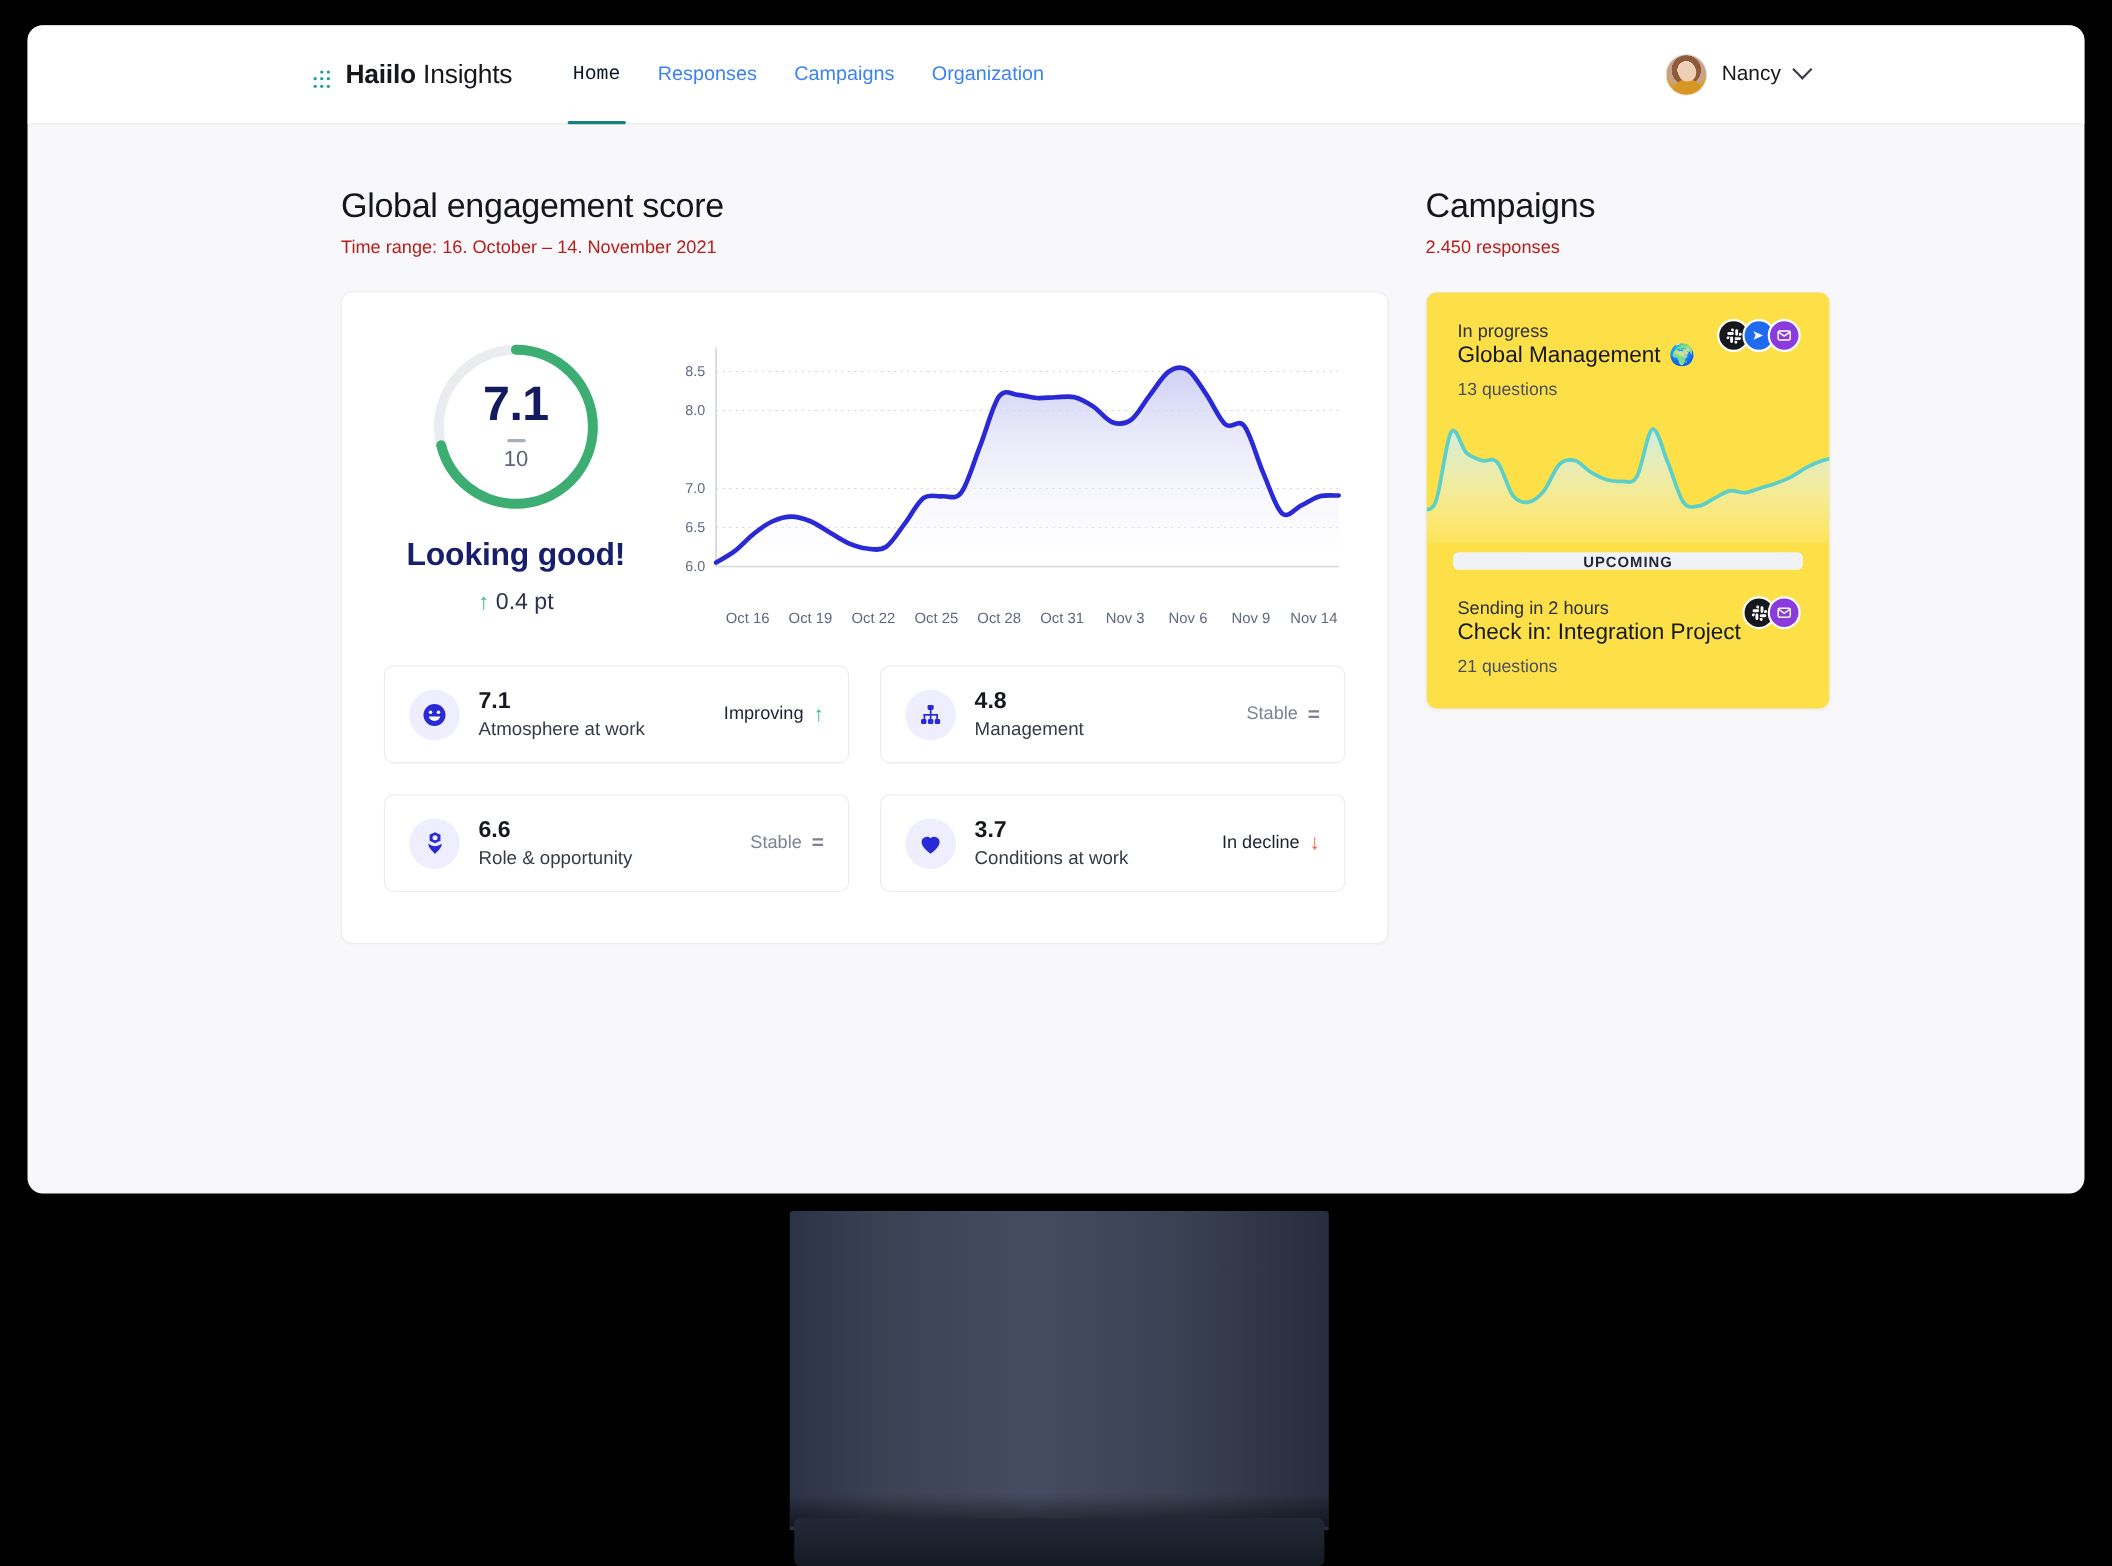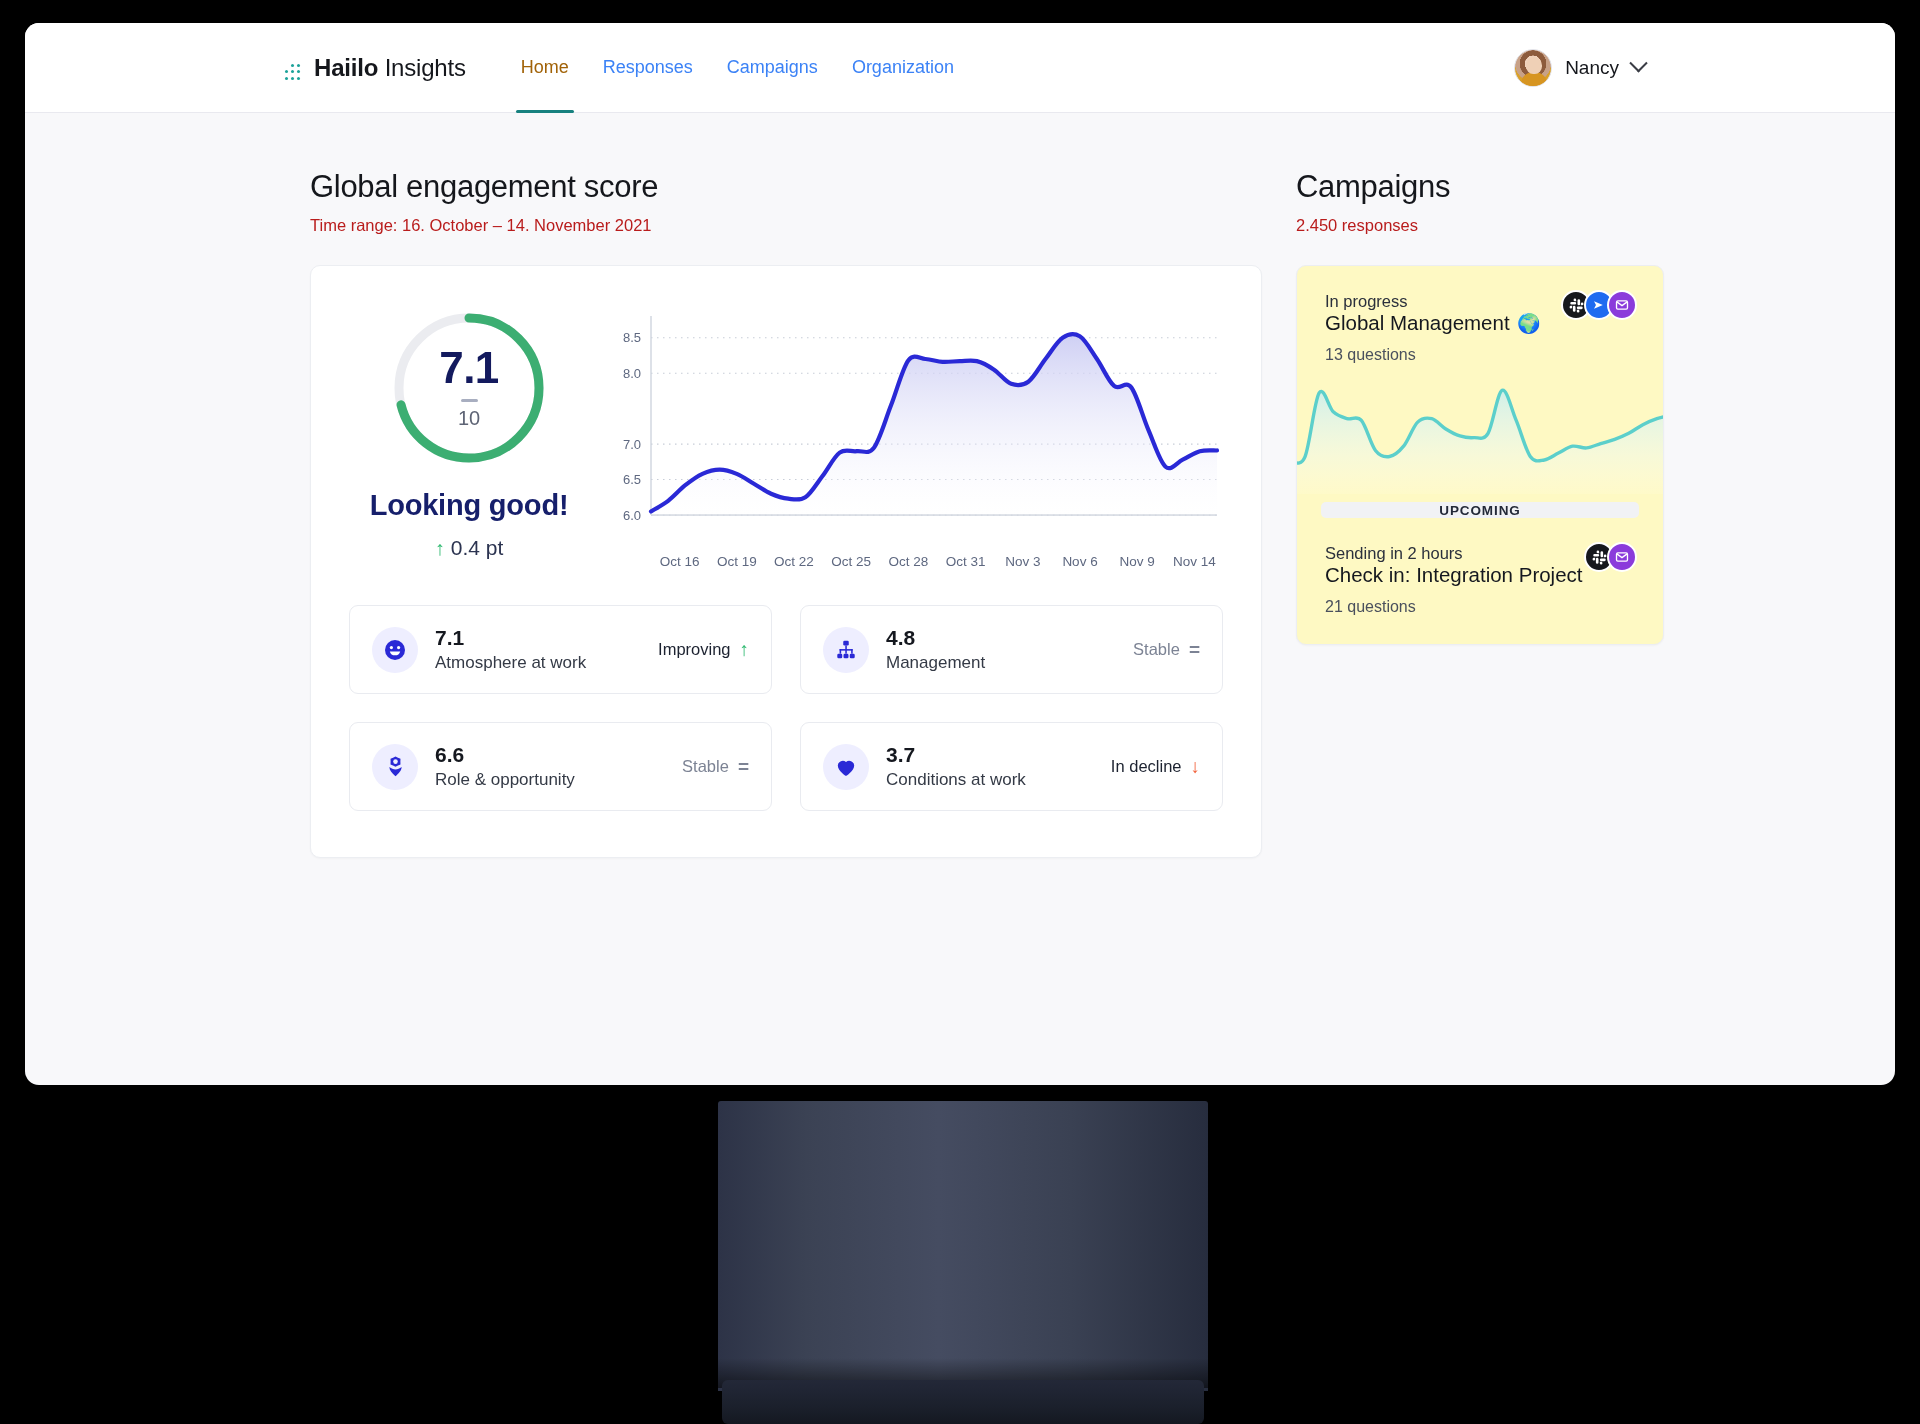--- a/index.html
+++ b/index.html
@@ -57,21 +57,21 @@
   .brand-text { font-size: 24px; color: #15171c; letter-spacing: -.2px; }
   .brand-text b { font-weight: 700; }
   .brand-text span { font-weight: 400; }
 
   .nav { display: flex; align-items: center; gap: 0; margin-left: 38px; height: 90px; }
   .nav a {
     font-size: 18px; color: #3b82f6; text-decoration: none;
     padding: 0 17px; height: 90px; display: flex; align-items: center;
     position: relative;
   }
-  .nav a.active { color: #a16207; }
+  .nav a.active { color: #0f172a; font-family: Liberation Mono, monospace; }
   .nav a.active::after {
     content: ""; position: absolute; left: 12px; right: 12px; bottom: 0;
     height: 3px; background: #17817f; border-radius: 2px;
   }
 
   .user { position: absolute; right: 250px; display: flex; align-items: center; gap: 13px; }
   .avatar {
     width: 38px; height: 38px; border-radius: 50%;
     background: radial-gradient(circle at 50% 38%, #f1d3bd 0 28%, #8d5b3c 29% 46%, #c8a187 47% 62%, #d9a02a 63% 100%);
     border: 1px solid #e2e2e8; overflow: hidden;
@@ -147,21 +147,21 @@
   .metric-trend { display: flex; align-items: center; gap: 9px; font-size: 16.5px; white-space: nowrap; }
   .t-improving { color: #1c2230; font-weight: 500; }
   .t-stable { color: #7c8394; }
   .t-decline { color: #1c2230; font-weight: 500; }
   .tr-up { color: #33bb73; font-size: 19px; }
   .tr-eq { color: #7c8394; font-size: 19px; font-weight: 700; }
   .tr-down { color: #f2623c; font-size: 19px; }
 
   
   .camp-card {
-    margin-top: 30px; background: #fef9c3; border: 1px solid #eceef2;
+    margin-top: 30px; background: #fde047; border: 1px solid #eceef2;
     border-radius: 10px; box-shadow: 0 1px 2px rgba(20,25,40,.03); overflow: hidden;
   }
   .camp-sec { padding: 26px 28px 0 28px; position: relative; }
   .camp-status { font-size: 16.5px; color: #2b303c; }
   .camp-title { font-size: 20.5px; font-weight: 400; color: #15181f; display: flex; align-items: center; gap: 8px; }
   .camp-q { font-size: 16px; color: #4a505d; margin-top: 11px; }
   .chip-row { position: absolute; right: 26px; top: 24px; display: flex; }
   .chip {
     width: 30px; height: 30px; border-radius: 50%;
     display: flex; align-items: center; justify-content: center;

